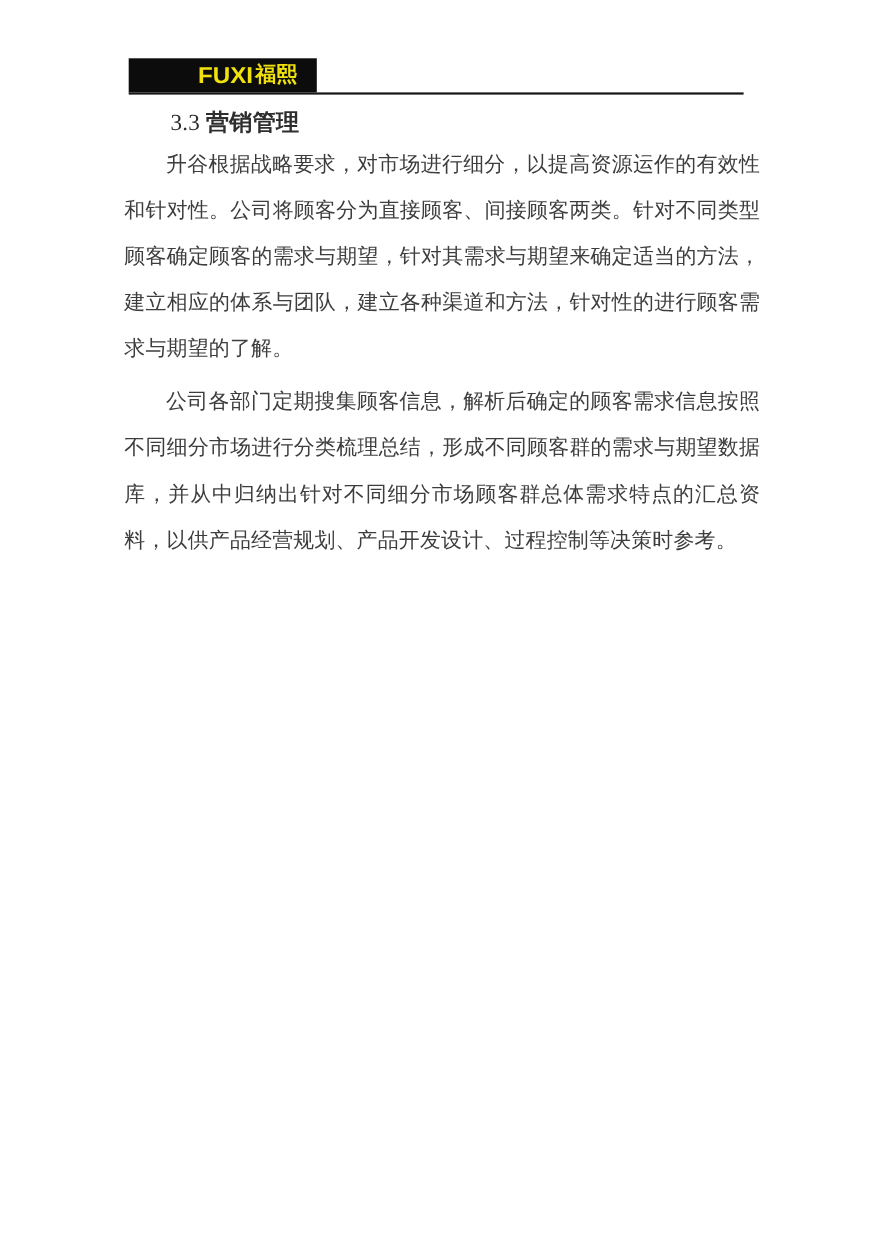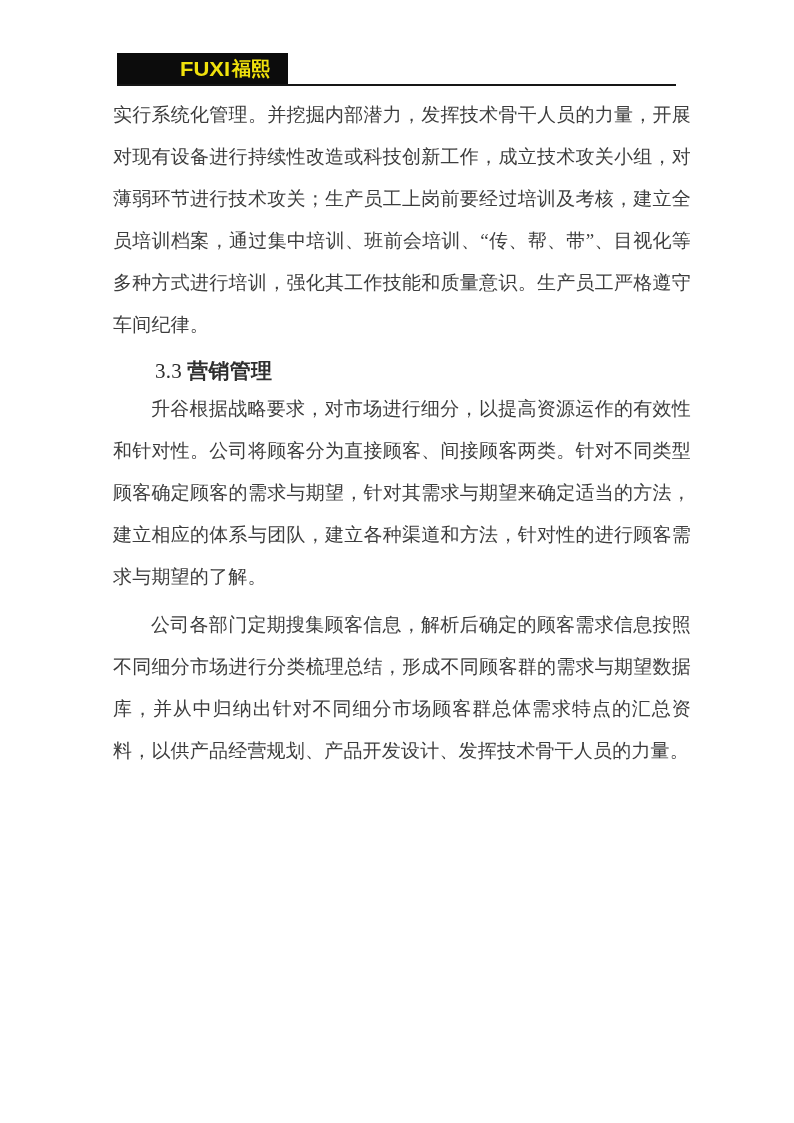--- a/index.html
+++ b/index.html
@@ -95,28 +95,27 @@
 
   <div class="logo-box">
     <span class="logo-latin">FUXI</span>
     <span class="logo-cjk">福熙</span>
   </div>
 
   <div class="header-rule"></div>
 
   <div class="doc">
 
-    <p>实行系统化管理。并挖掘内部潜力，发挥技术骨干人员的力量，开展对现有设备进行持续性改造或科技创新工作，成立技术攻关小组，对薄弱环节进行技术攻关；生产员工上岗前要经过培训及考核，建立全员培训档案，通过集中培训、班前会培训、“传、帮、带”、目视化等多种方式进行培训，强化其工作技能和质量意识。生产员工严格遵守车间纪律。</p>
 
     <h2 class="section-heading">
       <span class="num">3.3</span>
       <span class="title">营销管理</span>
     </h2>
 
     <p class="indent">升谷根据战略要求，对市场进行细分，以提高资源运作的有效性和针对性。公司将顾客分为直接顾客、间接顾客两类。针对不同类型顾客确定顾客的需求与期望，针对其需求与期望来确定适当的方法，建立相应的体系与团队，建立各种渠道和方法，针对性的进行顾客需求与期望的了解。</p>
 
 
-    <p class="indent">公司各部门定期搜集顾客信息，解析后确定的顾客需求信息按照不同细分市场进行分类梳理总结，形成不同顾客群的需求与期望数据库，并从中归纳出针对不同细分市场顾客群总体需求特点的汇总资料，以供产品经营规划、产品开发设计、发挥技术骨干人员的力量。</p>
+    <p class="indent">公司各部门定期搜集顾客信息，解析后确定的顾客需求信息按照不同细分市场进行分类梳理总结，形成不同顾客群的需求与期望数据库，并从中归纳出针对不同细分市场顾客群总体需求特点的汇总资料，以供产品经营规划、产品开发设计、过程控制等决策时参考。</p>
 
 
   </div>
 
 </div>
 
 </body></html>

